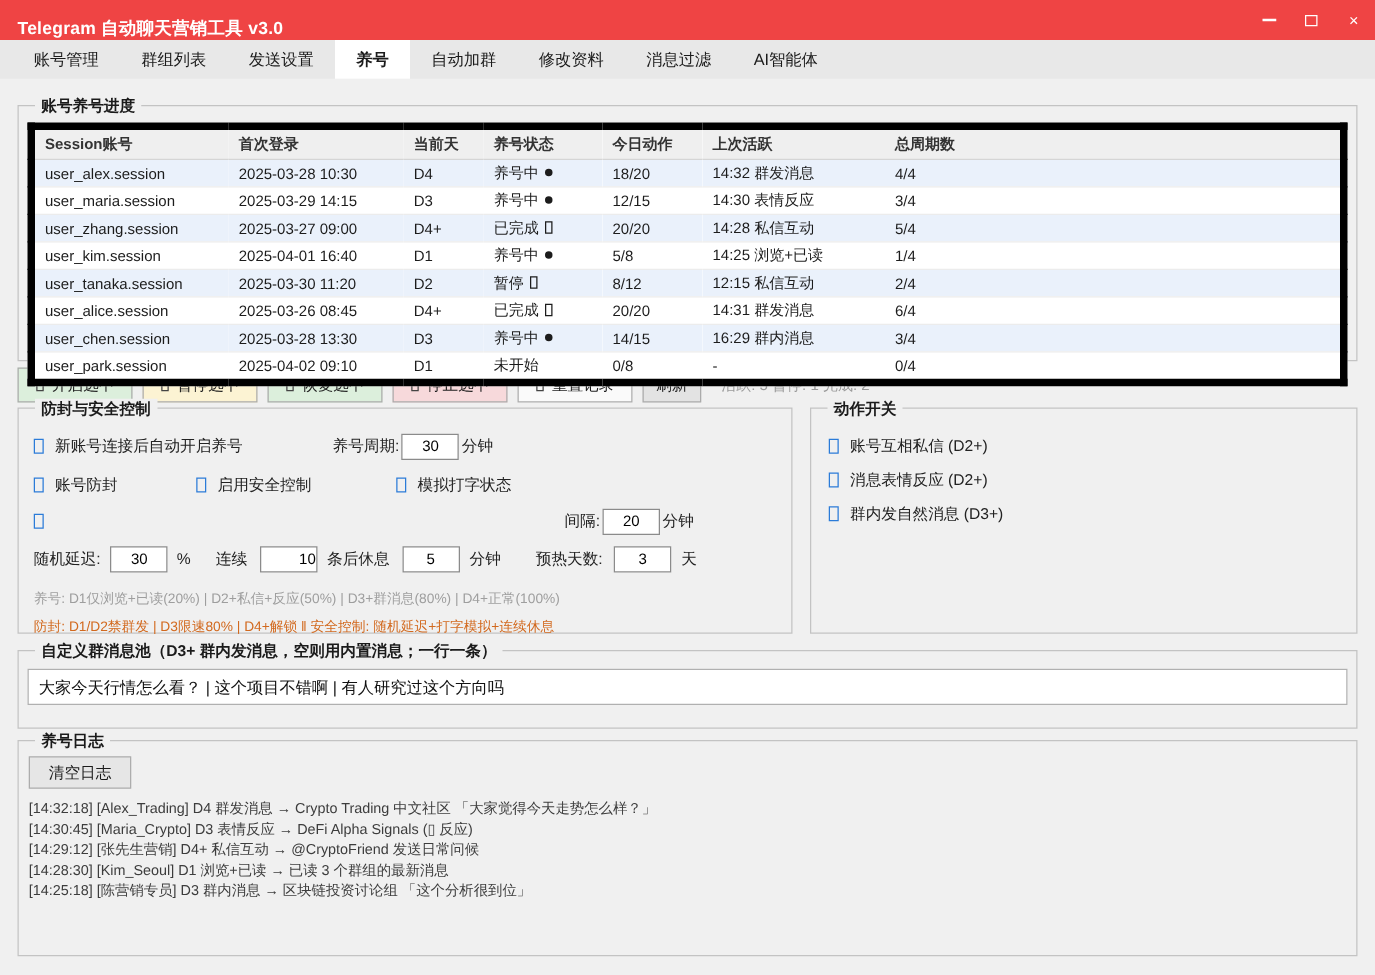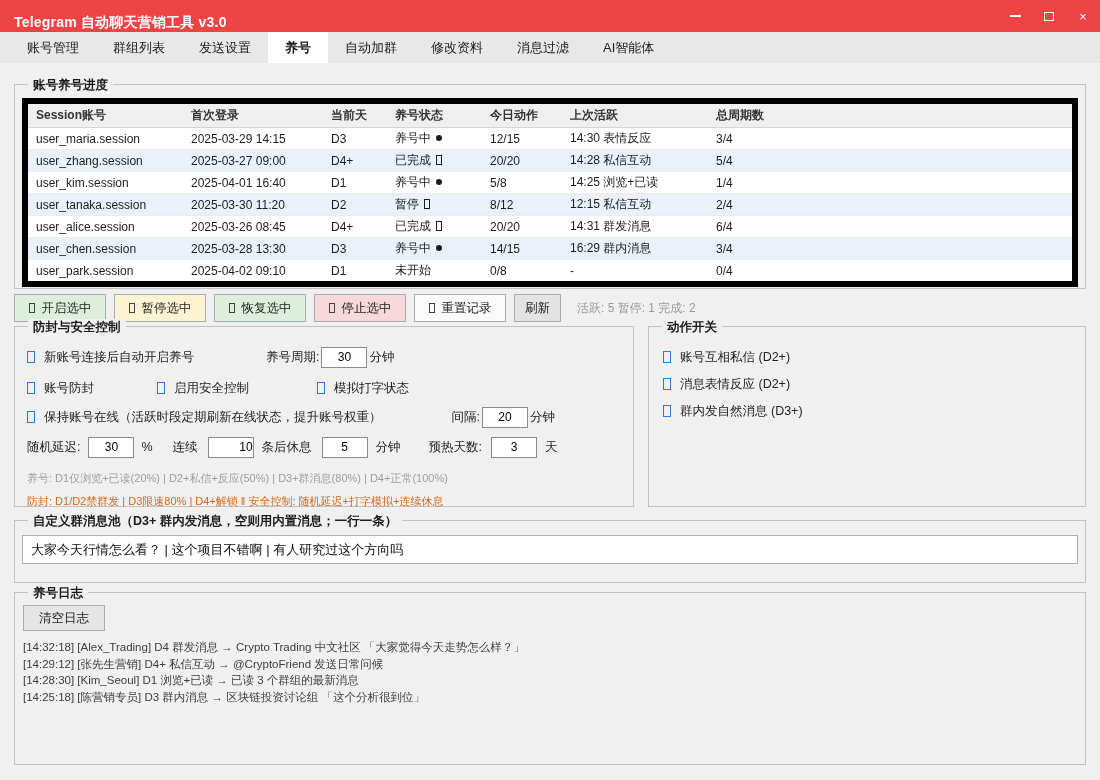--- a/index.html
+++ b/index.html
@@ -104,20 +104,29 @@
             <th>Session账号</th>
             <th>首次登录</th>
             <th>当前天</th>
             <th>养号状态</th>
             <th>今日动作</th>
             <th>上次活跃</th>
             <th>总周期数</th>
           </tr>
         </thead>
       <tbody>
+          <tr class="stripe">
+            <td>user_alex.session</td>
+            <td>2025-03-28 10:30</td>
+            <td class="c-blue">D4</td>
+            <td class="c-green">养号中<span class="dot"></span></td>
+            <td>18/20</td>
+            <td>14:32 群发消息</td>
+            <td>4/4</td>
+          </tr>
           <tr>
             <td>user_maria.session</td>
             <td>2025-03-29 14:15</td>
             <td class="c-blue">D3</td>
             <td class="c-green">养号中<span class="dot"></span></td>
             <td>12/15</td>
             <td>14:30 表情反应</td>
             <td>3/4</td>
           </tr>
           <tr class="stripe">
@@ -224,21 +233,20 @@
         <span class="cbx"></span>
         <span>账号防封</span>
         <span class="cbx" style="margin-left:63px"></span>
         <span>启用安全控制</span>
         <span class="cbx" style="margin-left:68px"></span>
         <span>模拟打字状态</span>
       </div>
 
       <div class="sec-row r3">
         <span class="cbx"></span>
-        <span>保持账号在线（活跃时段定期刷新在线状态，提升账号权重）</span>
         <span class="ifield" style="margin-left:auto; margin-right:66px">
           <span>间隔:</span>
           <input class="num" value="20" style="">
           <span>分钟</span>
         </span>
       </div>
 
       <div class="sec-row r4">
         <span>随机延迟:</span>
         <input class="num" style="margin-left: 8px;" value="30">
@@ -279,19 +287,20 @@
   <div class="groupbox gb-pool">
     <span class="gb-title">自定义群消息池（D3+ 群内发消息，空则用内置消息；一行一条）</span>
     <input class="pool" value="大家今天行情怎么看？ | 这个项目不错啊 | 有人研究过这个方向吗" style="">
   </div>
 
   <div class="groupbox gb-log">
     <span class="gb-title">养号日志</span>
     <button class="btn-clear">清空日志</button>
     <div class="log-lines">
         <div class="log-line">[14:32:18] [Alex_Trading] D4 群发消息 → Crypto Trading 中文社区 「大家觉得今天走势怎么样？」</div>
+        <div class="log-line">[14:30:45] [Maria_Crypto] D3 表情反应 → DeFi Alpha Signals (▯ 反应)</div>
         <div class="log-line">[14:29:12] [张先生营销] D4+ 私信互动 → @CryptoFriend 发送日常问候</div>
         <div class="log-line">[14:28:30] [Kim_Seoul] D1 浏览+已读 → 已读 3 个群组的最新消息</div>
         <div class="log-line">[14:25:18] [陈营销专员] D3 群内消息 → 区块链投资讨论组 「这个分析很到位」</div>
       </div>
   </div>
 
 </div>
 
 </body></html>

